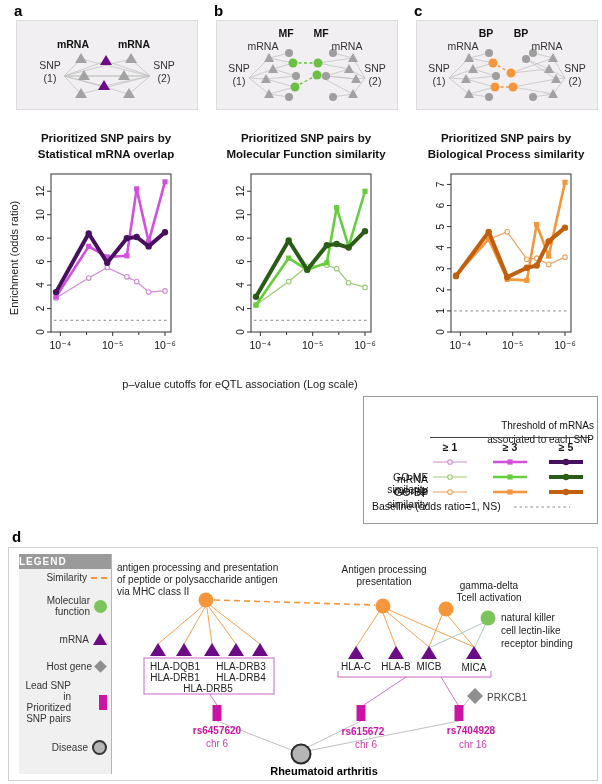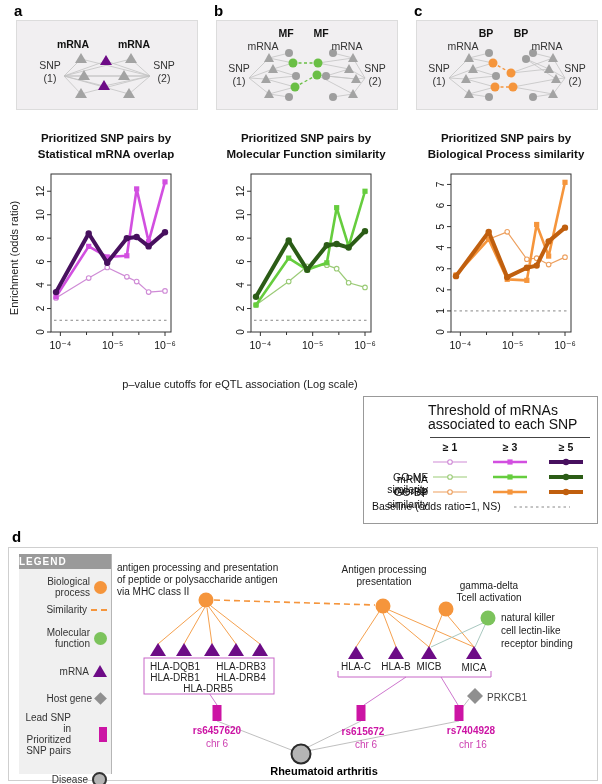--- a/index.html
+++ b/index.html
@@ -9,21 +9,21 @@
   .schematic{position:absolute;width:180px;height:88px;background:#f1eff1;border:1px solid #dcdcdc;}
   .schematic text{font-size:10.5px;fill:#333;}
   .schematic text.b{font-weight:bold;fill:#111;}
   .chart-title{position:absolute;width:180px;text-align:center;font-size:11.5px;font-weight:bold;line-height:16px;color:#111;}
   .chart{position:absolute;width:150px;height:205px;}
   .yaxis-label{position:absolute;top:258px;left:14px;transform:translate(-50%,-50%) rotate(-90deg);font-size:11px;color:#222;white-space:nowrap;}
   .xaxis-label{position:absolute;left:40px;top:378px;width:400px;text-align:center;font-size:11px;color:#222;}
 
   
   .lgbox{position:absolute;left:363px;top:396px;width:233px;height:126px;border:1px solid #999;background:#fff;}
-  .lg-title{position:absolute;left:64px;top:6px;width:166px;text-align:left;font-size:14px;line-height:14px;color:#111;}
+  .lg-title{position:absolute;left:64px;top:22px;width:166px;text-align:right;font-size:10px;line-height:14px;color:#111;}
   .lg-rule{position:absolute;left:66px;top:40px;width:160px;border-top:1px solid #444;}
   .lg-colhead{position:absolute;top:44px;font-size:10.5px;font-weight:bold;text-align:center;width:40px;}
   .lg-rowlabel{position:absolute;left:0px;width:64px;text-align:right;font-size:10.5px;color:#111;}
   .lg-marker{position:absolute;width:40px;height:14px;}
   .lg-baseline-label{position:absolute;left:8px;top:103px;font-size:10.5px;color:#111;text-align:center;}
   .lg-baseline-sample{position:absolute;left:148px;top:104px;width:60px;height:12px;}
 
   
   .dbox{position:absolute;left:8px;top:547px;width:588px;height:232px;border:1px solid #cfcfcf;background:#fff;}
   .dlegend{position:absolute;left:10px;top:6px;width:92px;height:220px;background:#f0f0f0;border-right:1px solid #b5b5b5;}
@@ -464,27 +464,20 @@
     <div class="lg-baseline-label">Baseline (odds ratio=1, NS)</div>
     <svg class="lg-baseline-sample" viewBox="0 0 60 12">
       <line x1="2" y1="6" x2="58" y2="6" stroke="#888" stroke-width="1" stroke-dasharray="2.5 3"></line>
     </svg>
   </div>
 
   <div class="panel-letter" style="left:12px;top:528px;">d</div>
   <div class="dbox">
     <div class="dlegend">
       <div class="dlegend-header">LEGEND</div>
-      <div class="ditem" style="margin-top:4px;">
-        <div class="lab">
-          <div>Biological</div>
-          <div>process</div>
-        </div>
-        <span class="mk mk-circle" style="background:#f5953c;"></span>
-      </div>
       <div class="ditem">
         <div class="lab">Similarity</div>
         <span class="mk mk-dash"></span>
       </div>
       <div class="ditem" style="margin-top:6px;">
         <div class="lab">
           <div>Molecular</div>
           <div>function</div>
         </div>
         <span class="mk mk-circle" style="background:#7cc35c;"></span>

